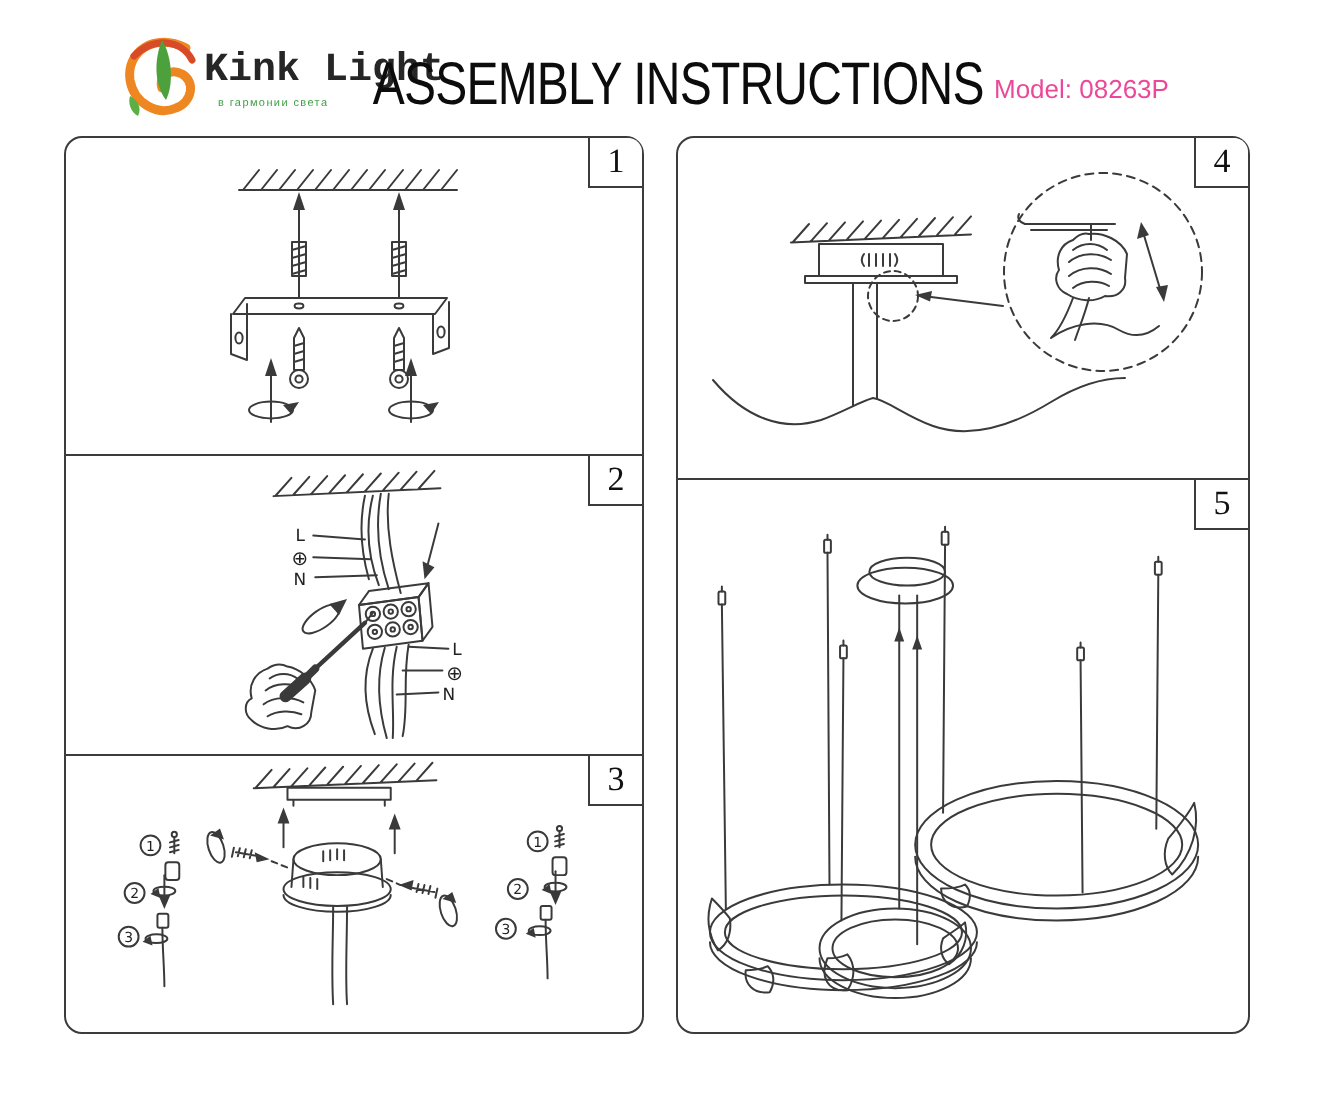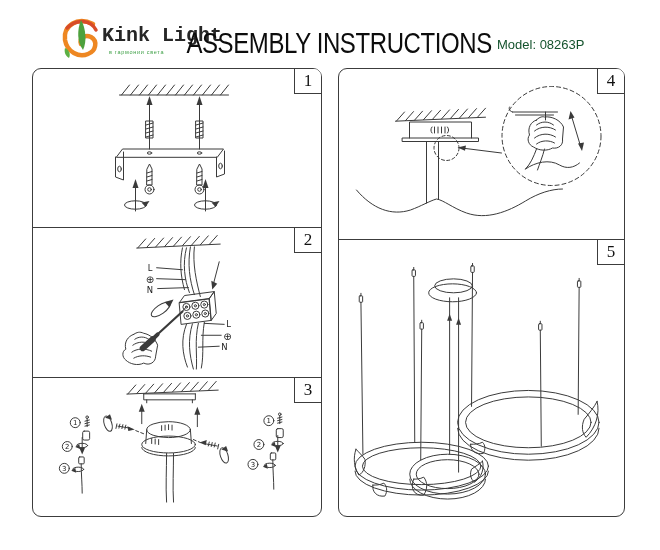--- a/index.html
+++ b/index.html
@@ -6,21 +6,21 @@
   .page{position:relative;width:660px;height:550px;background:#ffffff;overflow:hidden;
         font-family:"Liberation Sans",sans-serif;}
   
   .brand{position:absolute;left:102px;top:24px;font-family:Liberation Mono, monospace;
          font-weight:bold;font-size:20px;color:#262626;white-space:nowrap;}
   .tagline{position:absolute;left:109px;top:49px;font-size:5.5px;color:#3fa047;
            letter-spacing:.7px;white-space:nowrap;}
   .title{position:absolute;left:150px;top:26px;width:364px;text-align:center;
          font-size:30px;color:#0c0c0c;transform:scaleX(.8);transform-origin:50% 50%;
          white-space:nowrap;font-weight:400;letter-spacing:-.5px;}
-  .model{position:absolute;left:497px;top:37px;font-size:13px;color:#14532d;white-space:nowrap;}
+  .model{position:absolute;left:497px;top:37px;font-size:13px;color:#ec4899;white-space:nowrap;}
   
   .col{position:absolute;top:68px;border:1.5px solid #3c3c3c;border-radius:9px;
        background:#fff;box-sizing:border-box;}
   .col-left{left:32px;width:290px;height:449px;}
   .col-right{left:338px;width:287px;height:449px;}
   .sec{position:relative;box-sizing:border-box;}
   .sec + .sec{border-top:1.5px solid #3c3c3c;}
   .numbox{position:absolute;top:0;right:0;width:26px;height:24px;background:#fff;
           border-left:1.4px solid #3c3c3c;border-bottom:1.4px solid #3c3c3c;
           display:flex;align-items:center;justify-content:center;

